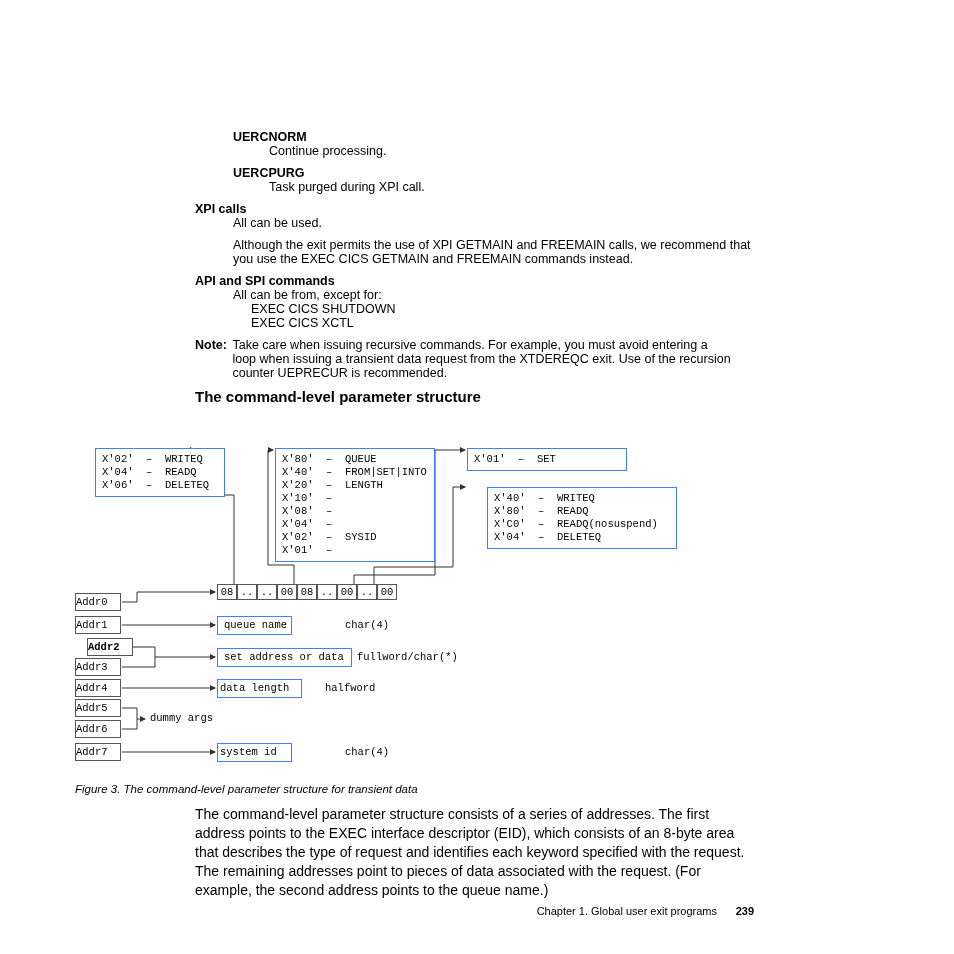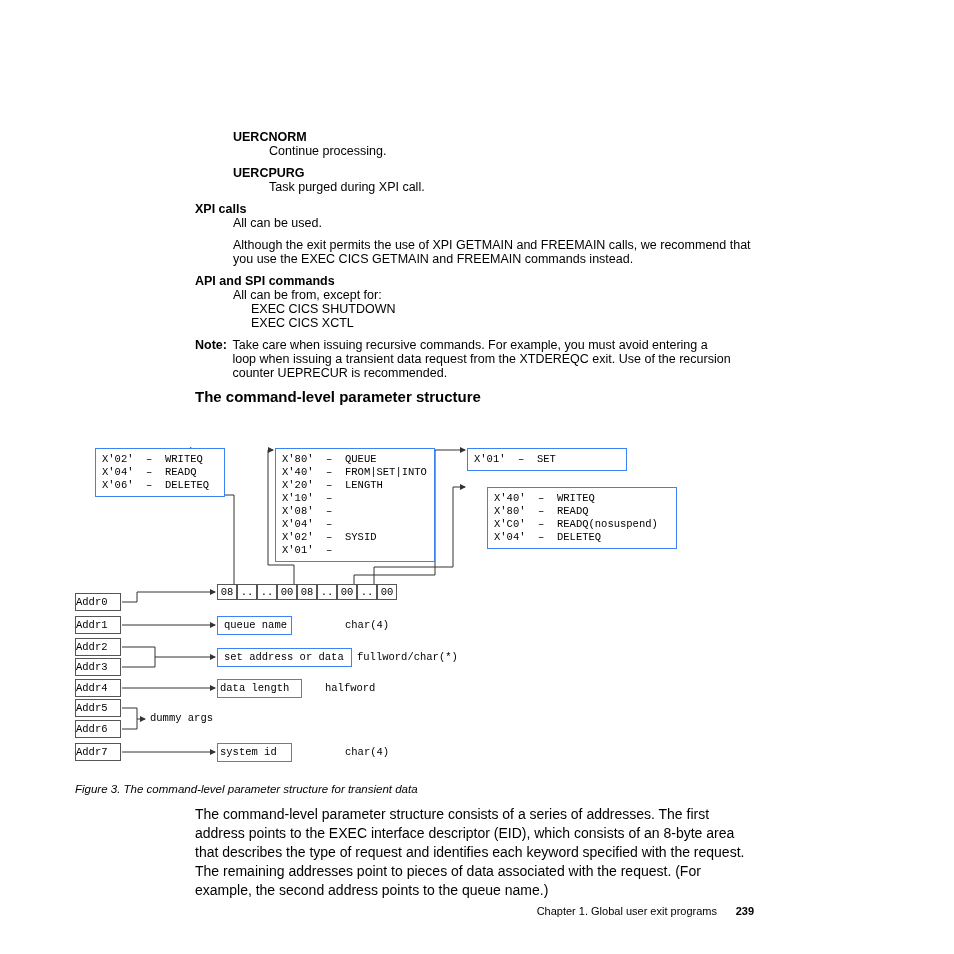--- a/index.html
+++ b/index.html
@@ -204,21 +204,21 @@
   <div class="hbyte" style="left:182px; top:139px;">..</div>
   <div class="hbyte" style="left:202px; top:139px;">00</div>
   <div class="hbyte" style="left:222px; top:139px;">08</div>
   <div class="hbyte" style="left:242px; top:139px;">..</div>
   <div class="hbyte" style="left:262px; top:139px;">00</div>
   <div class="hbyte" style="left:282px; top:139px;">..</div>
   <div class="hbyte" style="left:302px; top:139px;">00</div>
 
   <div class="addr" style="left:0; top:148px;">Addr0</div>
   <div class="addr" style="left:0; top:171px;">Addr1</div>
-  <div class="addr" style="left:0; top:193px;">Addr2</div>
+  <div class="addr" style="left:12px; top:193px;font-weight:bold;">Addr2</div>
   <div class="addr" style="left:0; top:213px;">Addr3</div>
   <div class="addr" style="left:0; top:234px;">Addr4</div>
   <div class="addr" style="left:0; top:254px;">Addr5</div>
   <div class="addr" style="left:0; top:275px;">Addr6</div>
   <div class="addr" style="left:0; top:298px;">Addr7</div>
 
   <div class="box" style="left:142px; top:171px; width:75px; padding:2px 6px;">queue name</div>
   <div class="mono-label" style="left:270px; top:174px;">char(4)</div>
 
   <div class="box" style="left:142px; top:203px; width:135px; padding:2px 6px;">set address or data</div>

